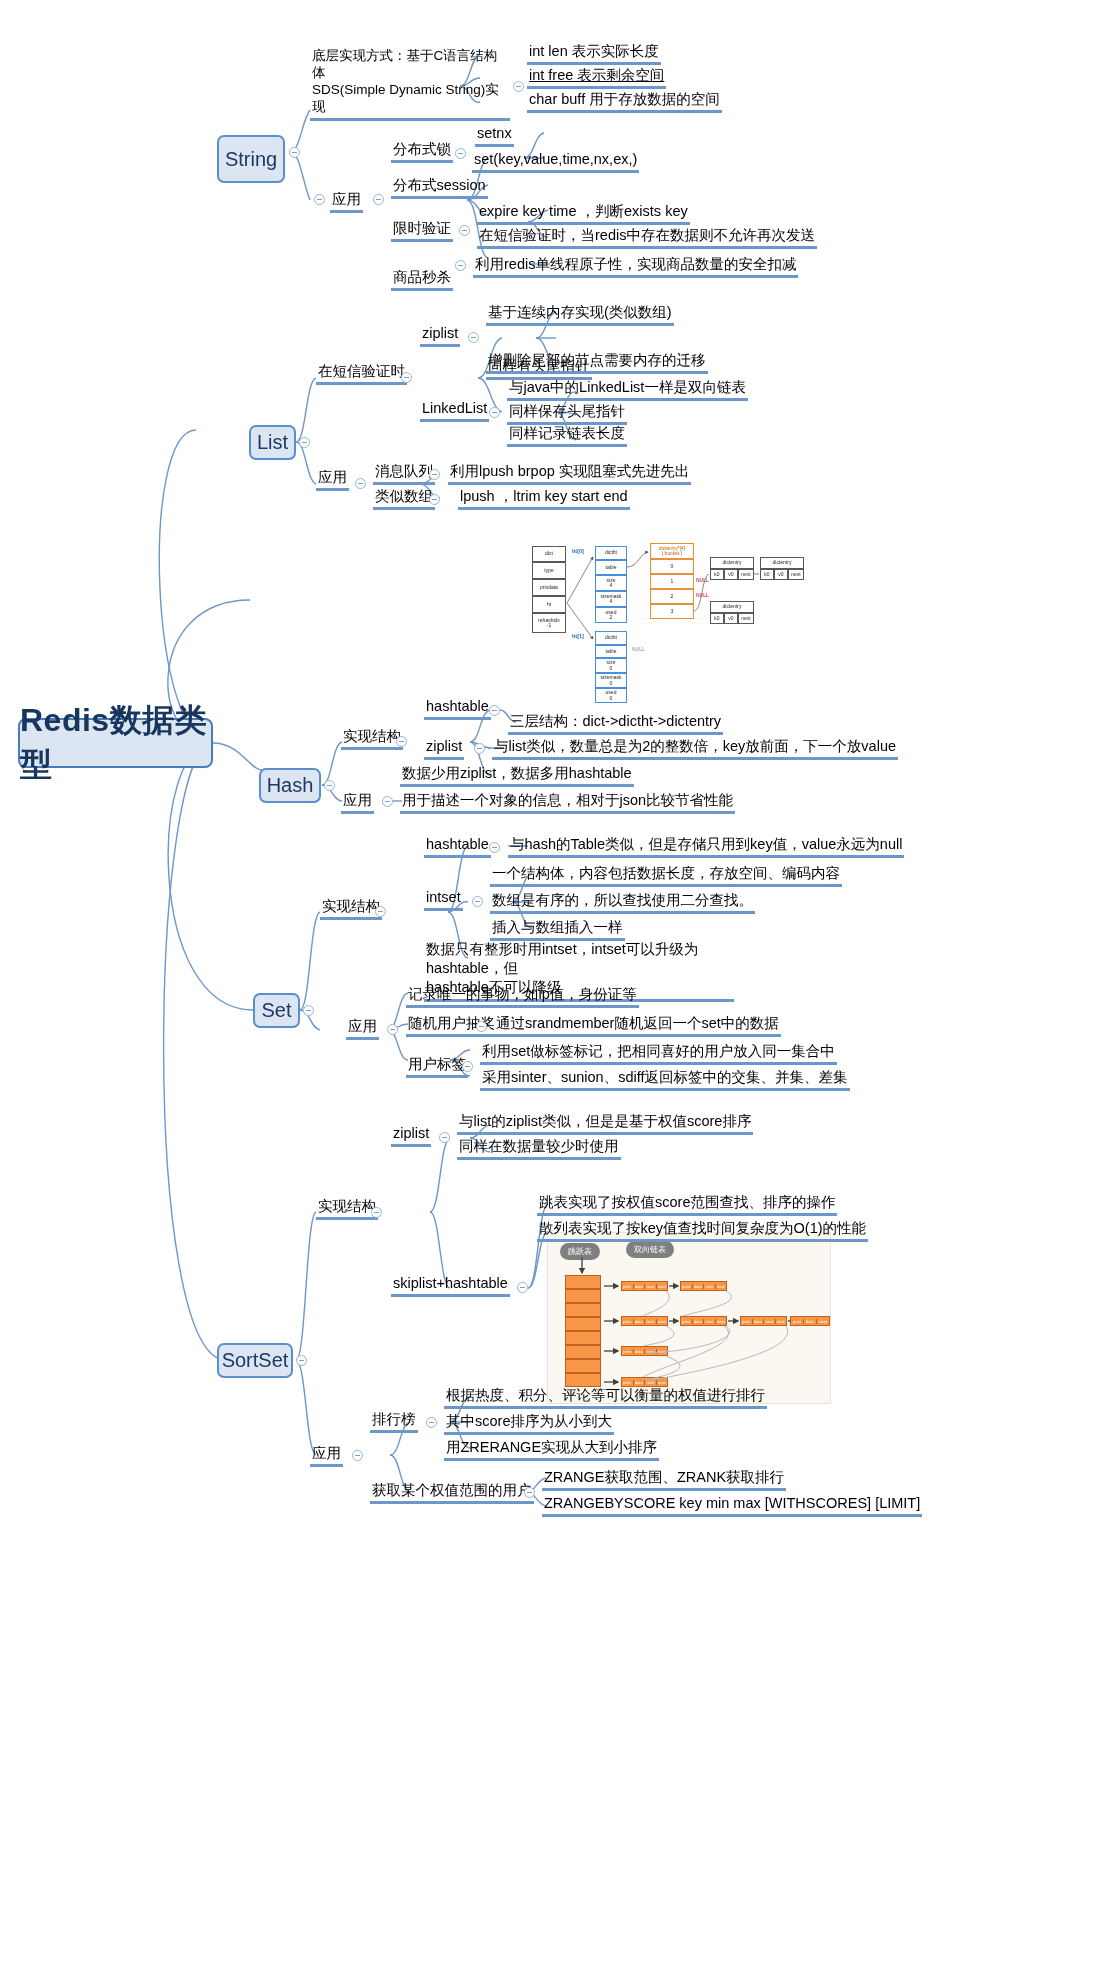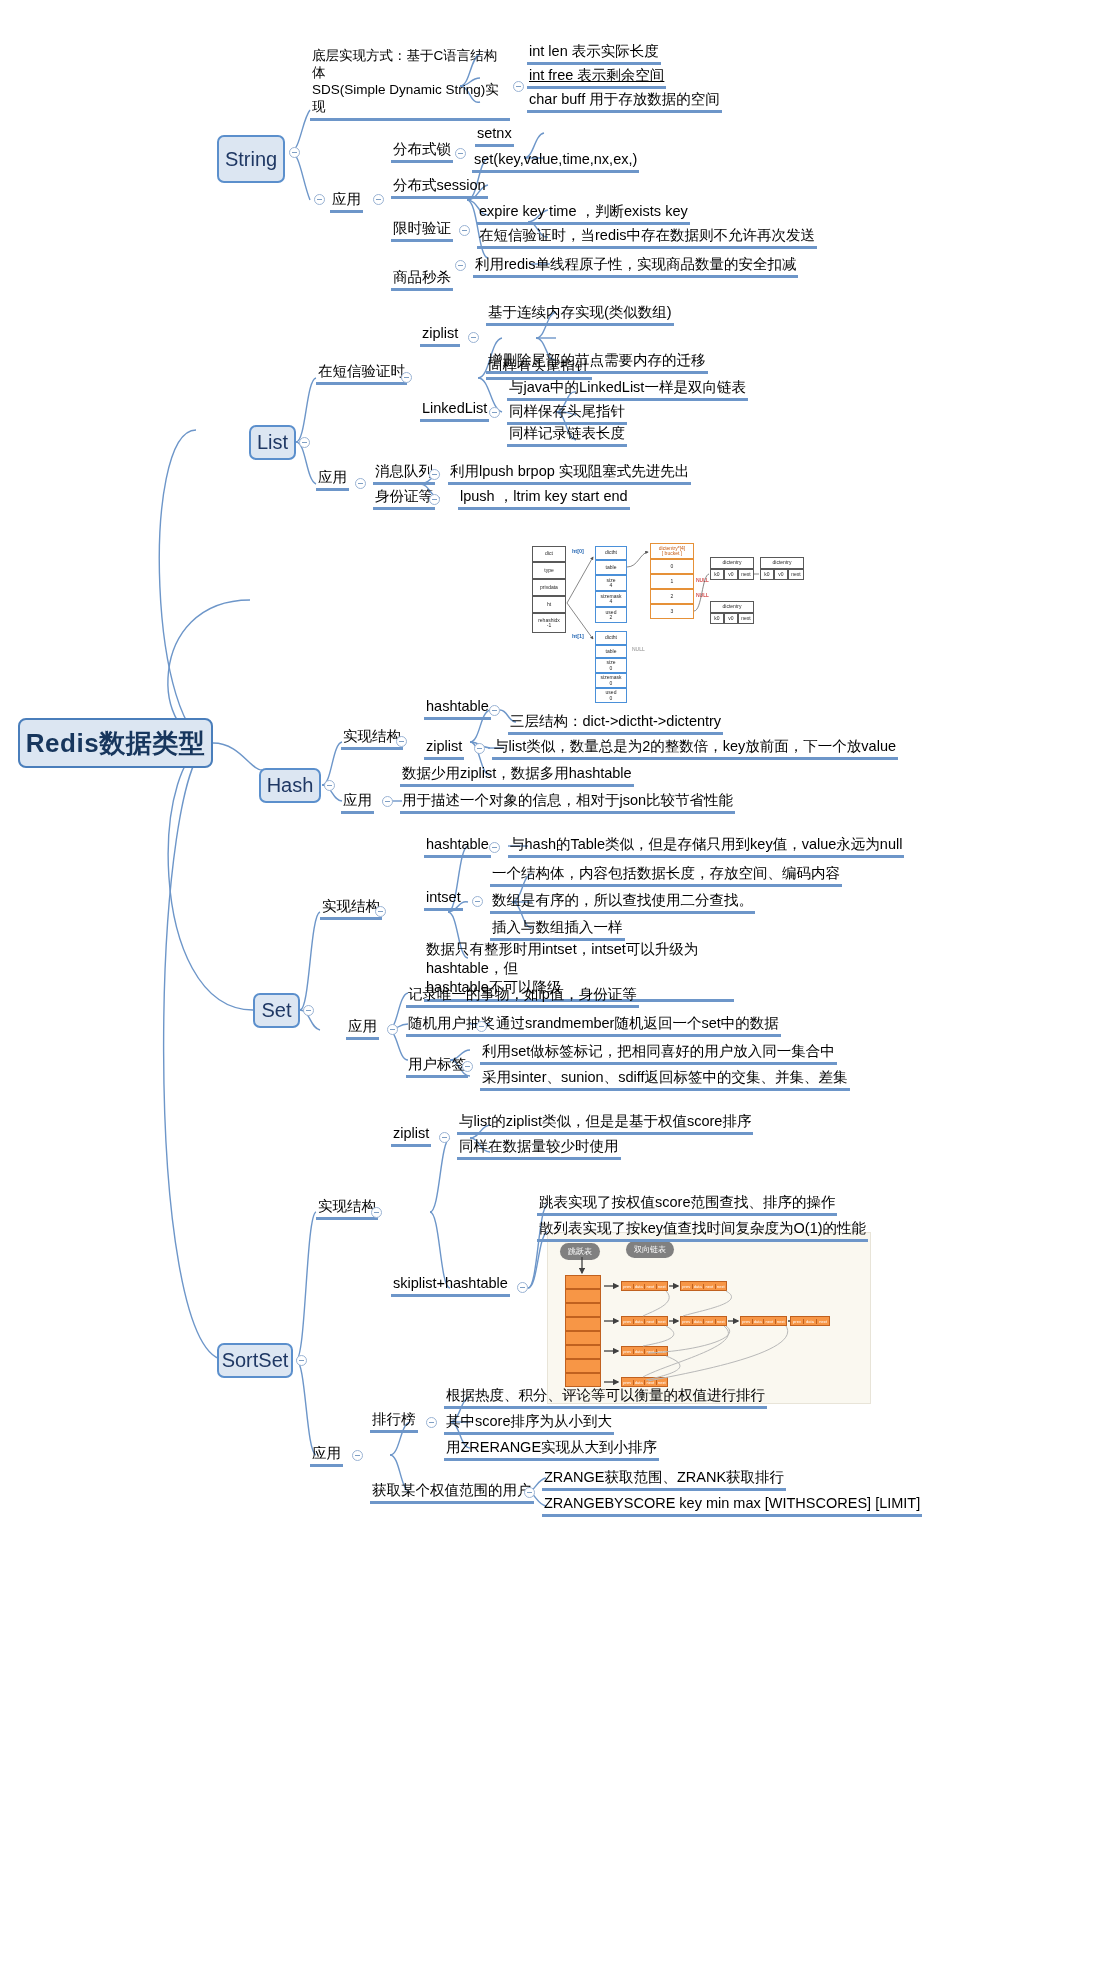--- a/index.html
+++ b/index.html
@@ -17,21 +17,21 @@
   }
   #wires { position:absolute; left:0; top:0; width:1115px; height:1967px; pointer-events:none; }
 
   
   .root-node {
     position: absolute;
     background: #dce6f2;
     border: 2px solid #4a7ebb;
     border-radius: 8px;
     color: #17365d;
-    font-size: 26px;
+    font-size: 32px;
     font-weight: bold;
     display: flex; align-items: center; justify-content: center;
     letter-spacing: 0.5px;
   }
   
   .l1-node {
     position: absolute;
     background: #dce6f2;
     border: 2px solid #5b8fcc;
     border-radius: 7px;
@@ -259,21 +259,21 @@
   <div class="leaf ul" style="left:507px; top:402px;">同样保存头尾指针</div>
   <div class="leaf ul" style="left:507px; top:412px;margin-top:12px;">同样记录链表长度</div>
 
   <div class="leaf ul" style="left:316px; top:468px;">应用</div>
   <div class="toggle" style="left:355px; top:478px;"></div>
 
   <div class="leaf ul" style="left:373px; top:462px;">消息队列</div>
   <div class="toggle" style="left:429px; top:469px;"></div>
   <div class="leaf ul" style="left:448px; top:462px;">利用lpush brpop 实现阻塞式先进先出</div>
 
-  <div class="leaf ul" style="left:373px; top:487px;">身份证等</div>
+  <div class="leaf ul" style="left:373px; top:487px;">类似数组</div>
   <div class="toggle" style="left:429px; top:494px;"></div>
   <div class="leaf ul" style="left:458px; top:487px;">lpush ，ltrim key start end</div>
 
   <div class="hashdiag" style="left:520px; top:543px; width:300px; height:150px;">
 
     <div class="hd-box" style="left:12px; top:3px; width:34px; height:16px;">dict</div>
     <div class="hd-box" style="left:12px; top:19px; width:34px; height:17px;">type</div>
     <div class="hd-box" style="left:12px; top:36px; width:34px; height:17px;">privdata</div>
     <div class="hd-box" style="left:12px; top:53px; width:34px; height:17px;">ht</div>
     <div class="hd-box" style="left:12px; top:70px; width:34px; height:20px;">rehashidx<br>-1</div>
@@ -383,21 +383,21 @@
 
   <div class="leaf ul" style="left:406px; top:1014px;">随机用户抽奖</div>
   <div class="toggle" style="left:476px; top:1021px;"></div>
   <div class="leaf ul" style="left:494px; top:1014px;">通过srandmember随机返回一个set中的数据</div>
 
   <div class="leaf ul" style="left:406px; top:1055px;">用户标签</div>
   <div class="toggle" style="left:462px; top:1061px;"></div>
   <div class="leaf ul" style="left:480px; top:1042px;">利用set做标签标记，把相同喜好的用户放入同一集合中</div>
   <div class="leaf ul" style="left:480px; top:1068px;">采用sinter、sunion、sdiff返回标签中的交集、并集、差集</div>
 
-  <div class="sk-fig" style="left:547px; top:1232px; width:324px; height:172px;">
+  <div class="sk-fig" style="left:547px; top:1232px; width:284px; height:172px;">
     <div class="sk-title" style="left:12px; top:10px;">跳跃表</div>
     <div class="sk-title" style="left:78px; top:8px;">双向链表</div>
 
     <div class="sk-cell" style="left:17px; top:42px; width:36px; height:14px;"></div>
     <div class="sk-cell" style="left:17px; top:56px; width:36px; height:14px;"></div>
     <div class="sk-cell" style="left:17px; top:70px; width:36px; height:14px;"></div>
     <div class="sk-cell" style="left:17px; top:84px; width:36px; height:14px;"></div>
     <div class="sk-cell" style="left:17px; top:98px; width:36px; height:14px;"></div>
     <div class="sk-cell" style="left:17px; top:112px; width:36px; height:14px;"></div>
     <div class="sk-cell" style="left:17px; top:126px; width:36px; height:14px;"></div>

